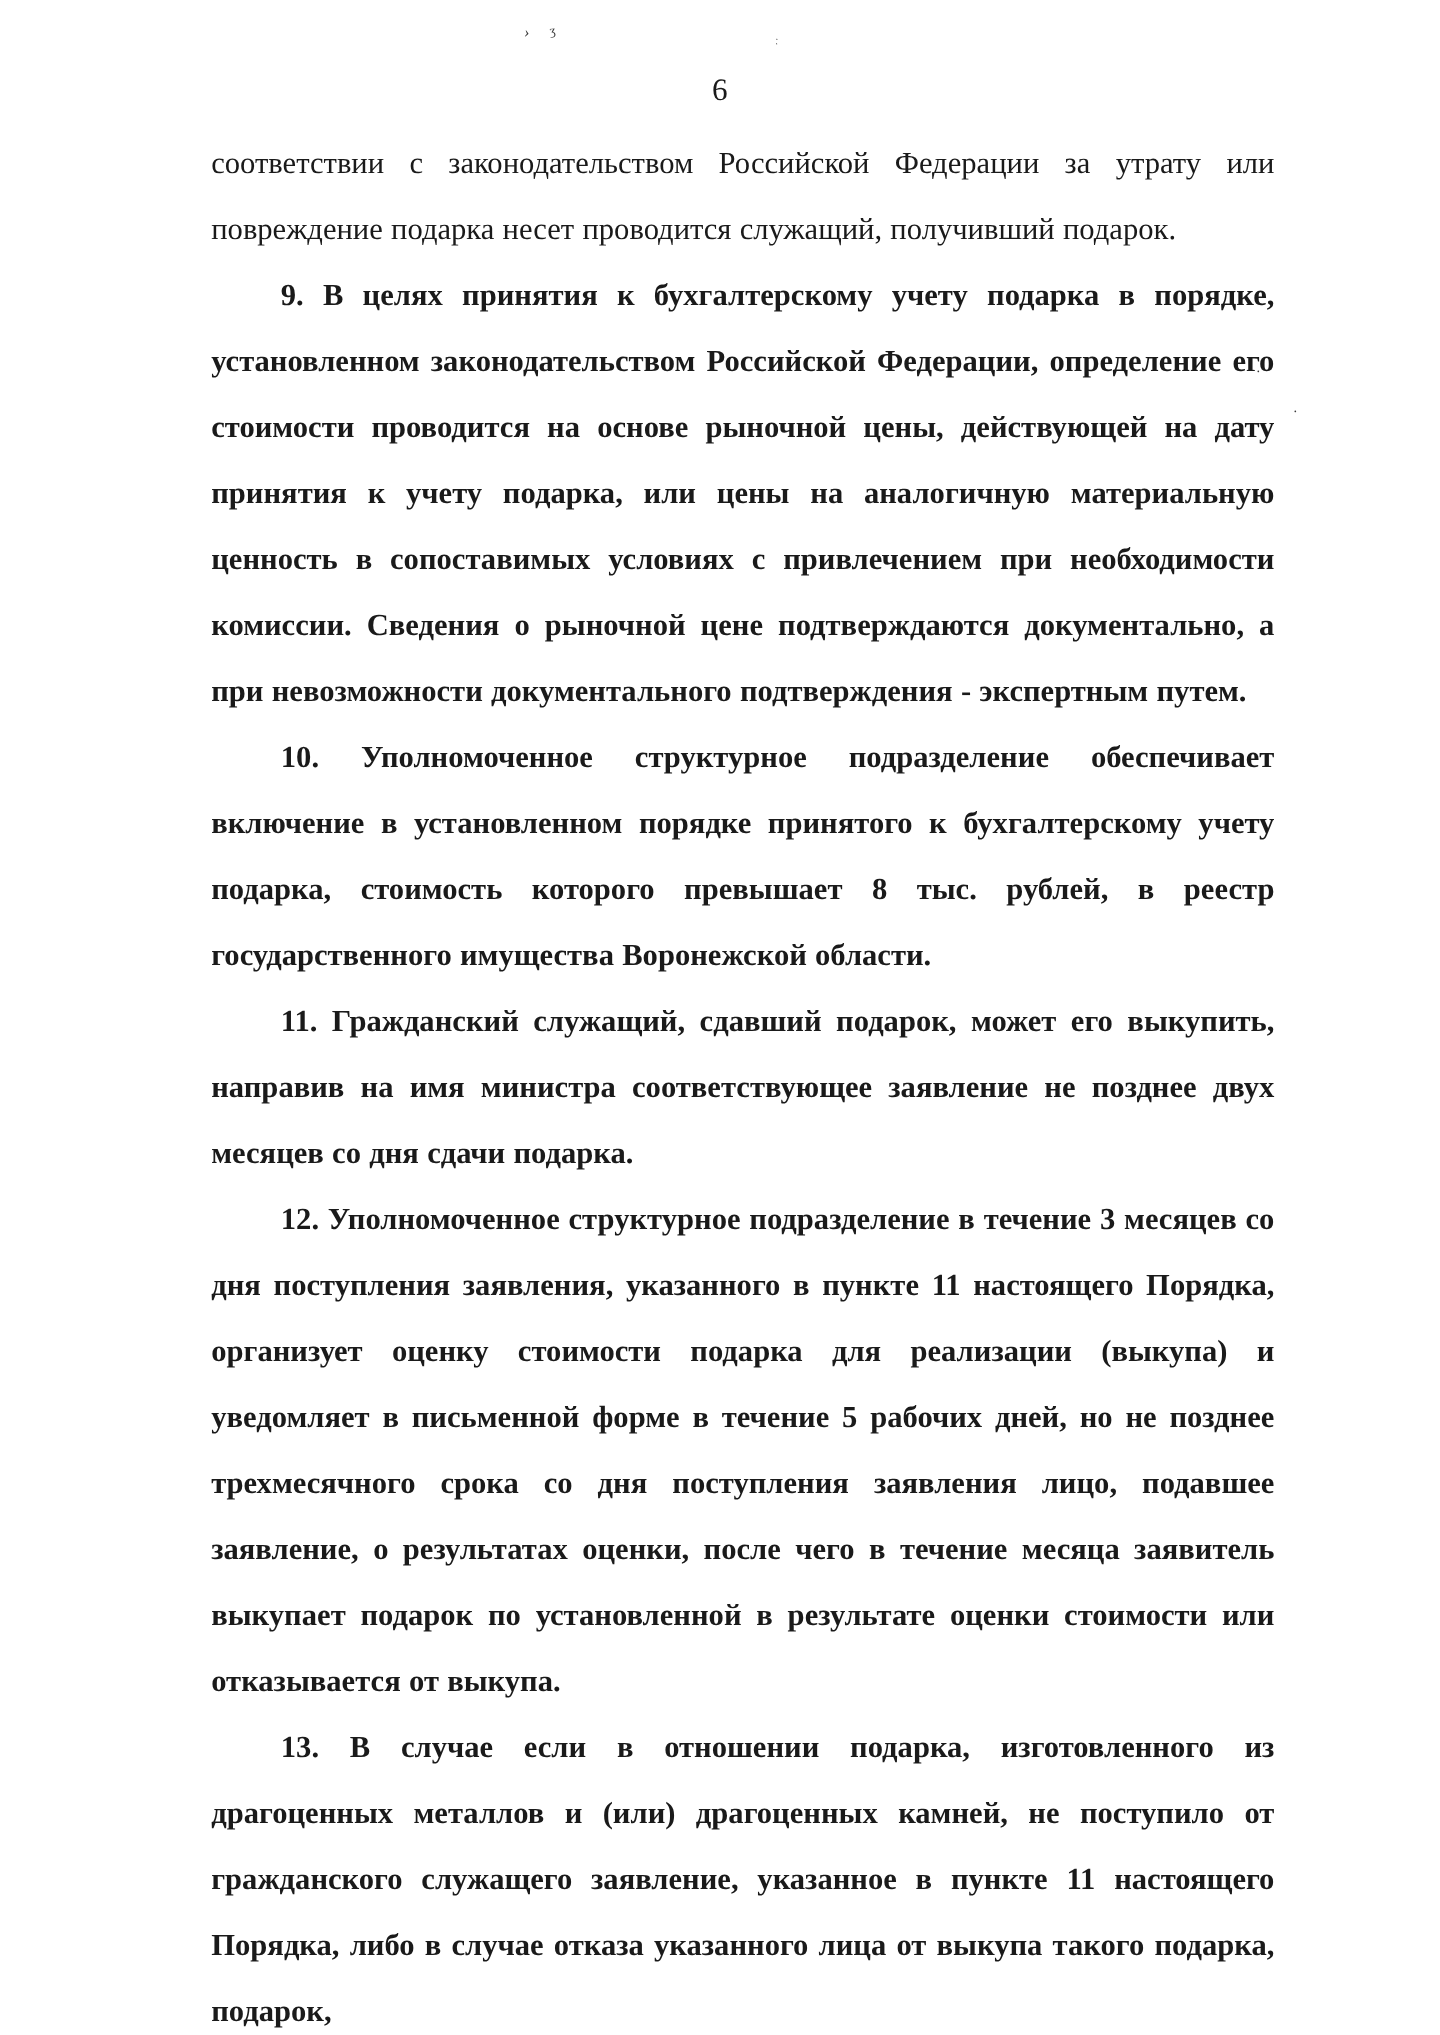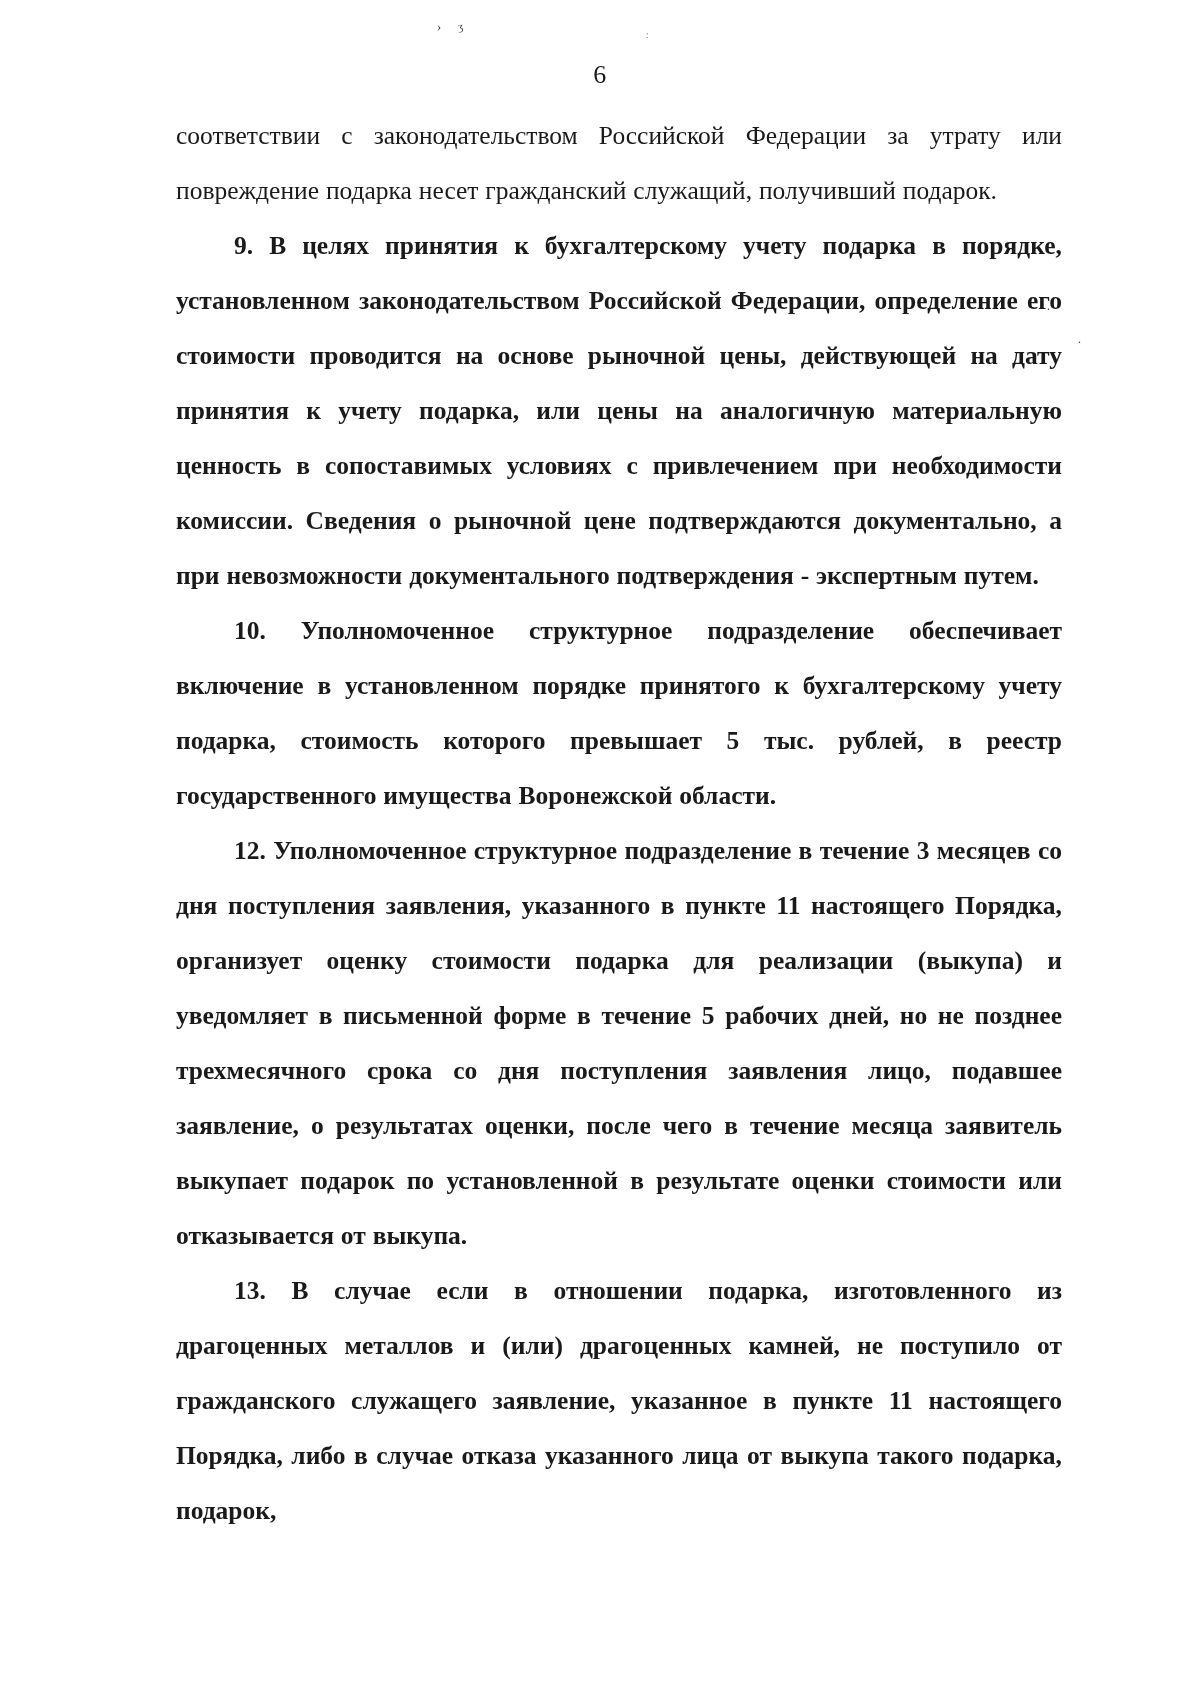--- a/index.html
+++ b/index.html
@@ -79,20 +79,21 @@
 
   <span class="artifact artifact-a">›</span>
   <span class="artifact artifact-b">ʒ</span>
   <span class="artifact artifact-c">ː</span>
   <span class="artifact artifact-d">.</span>
   <span class="artifact artifact-e">.</span>
 
   <div class="page-number">6</div>
 
   <div class="body-text">
-    <p class="para">соответствии с законодательством Российской Федерации за утрату или повреждение подарка несет гражданский служащий, получивший подарок.</p>
+    <p class="para">соответствии с законодательством Российской Федерации за утрату или повреждение подарка несет проводится служащий, получивший подарок.</p>
     <p class="para indented">9. В целях принятия к бухгалтерскому учету подарка в порядке, установленном законодательством Российской Федерации, определение его стоимости проводится на основе рыночной цены, действующей на дату принятия к учету подарка, или цены на аналогичную материальную ценность в сопоставимых условиях с привлечением при необходимости комиссии. Сведения о рыночной цене подтверждаются документально, а при невозможности документального подтверждения - экспертным путем.</p>
-    <p class="para indented">10. Уполномоченное структурное подразделение обеспечивает включение в установленном порядке принятого к бухгалтерскому учету подарка, стоимость которого превышает 5 тыс. рублей, в реестр государственного имущества Воронежской области.</p>
+    <p class="para indented">10. Уполномоченное структурное подразделение обеспечивает включение в установленном порядке принятого к бухгалтерскому учету подарка, стоимость которого превышает 8 тыс. рублей, в реестр государственного имущества Воронежской области.</p>
+    <p class="para indented">11. Гражданский служащий, сдавший подарок, может его выкупить, направив на имя министра соответствующее заявление не позднее двух месяцев со дня сдачи подарка.</p>
     <p class="para indented">12. Уполномоченное структурное подразделение в течение 3 месяцев со дня поступления заявления, указанного в пункте 11 настоящего Порядка, организует оценку стоимости подарка для реализации (выкупа) и уведомляет в письменной форме в течение 5 рабочих дней, но не позднее трехмесячного срока со дня поступления заявления лицо, подавшее заявление, о результатах оценки, после чего в течение месяца заявитель выкупает подарок по установленной в результате оценки стоимости или отказывается от выкупа.</p>
     <p class="para indented full-last">13. В случае если в отношении подарка, изготовленного из драгоценных металлов и (или) драгоценных камней, не поступило от гражданского служащего заявление, указанное в пункте 11 настоящего Порядка, либо в случае отказа указанного лица от выкупа такого подарка, подарок,</p>
   </div>
 
 </div>
 
 </body></html>

